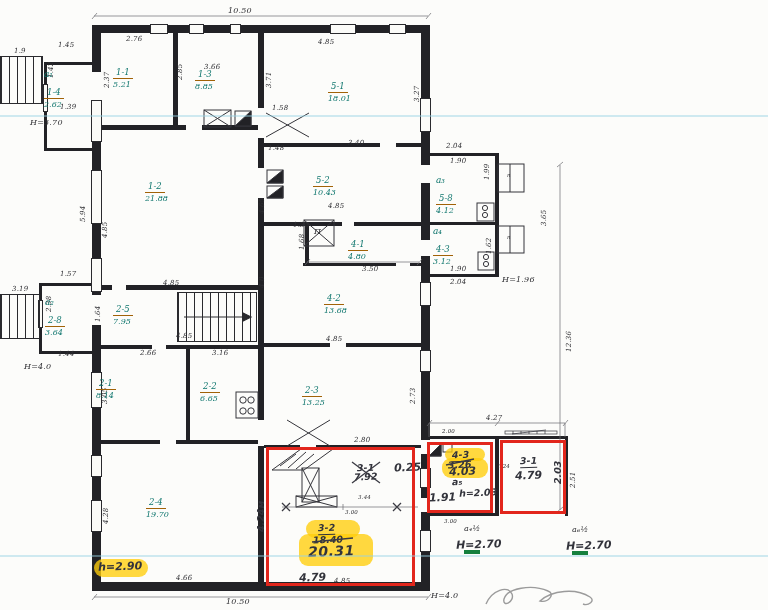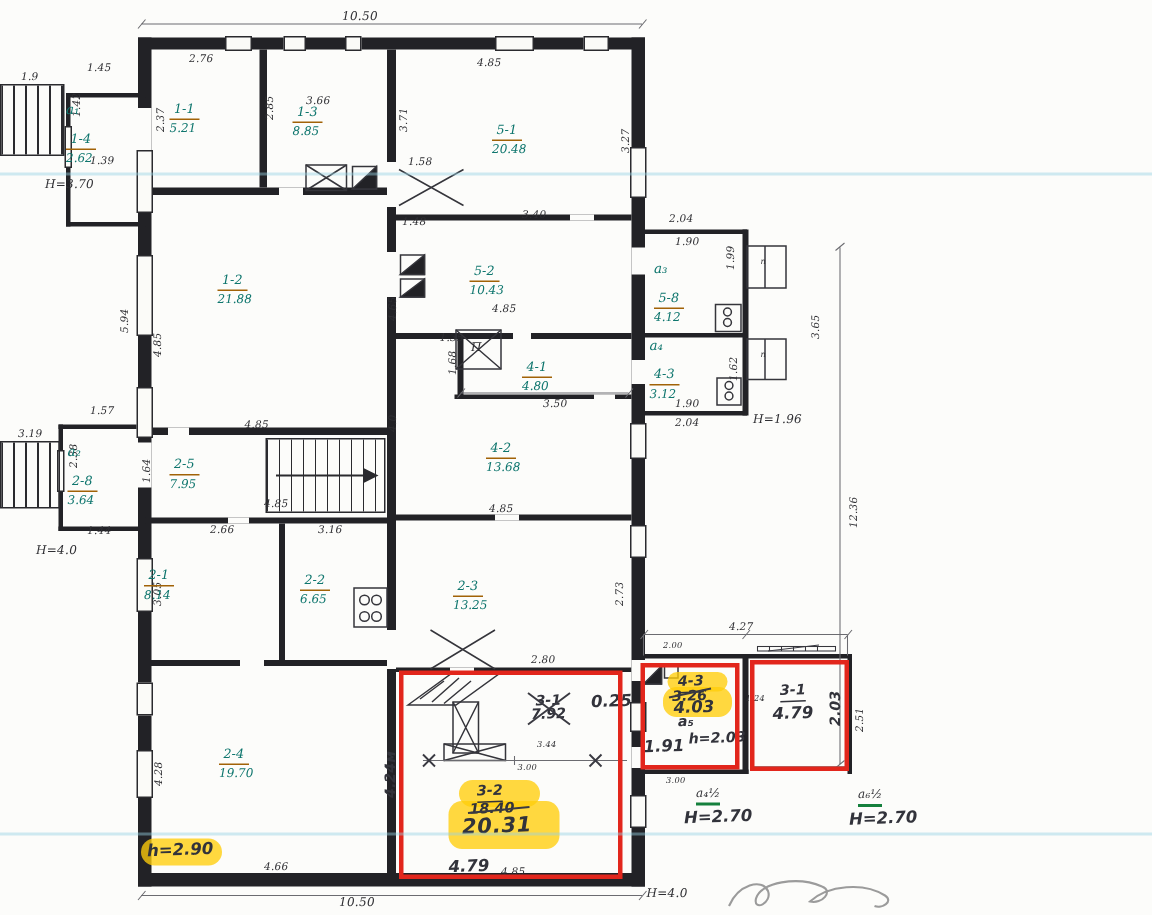--- a/index.html
+++ b/index.html
@@ -8,21 +8,21 @@
   .w{position:absolute;background:#222226;z-index:1}
   .gap{position:absolute;background:#fcfcfa;z-index:1}
   .win{position:absolute;background:#fbfbf8;border:1px solid #2a2a2e;box-sizing:border-box;z-index:1}
   .stairs{position:absolute;border:1.5px solid #2a2a2e;box-sizing:border-box;z-index:1;
           background:repeating-linear-gradient(90deg,#2a2a2e 0 1px,transparent 1px 8px)}
   .d{position:absolute;font:italic 7px/1 "DejaVu Serif",serif;color:#2f2f33;white-space:nowrap;
      letter-spacing:.2px;z-index:5}
   .d8{font-size:8px}
   .d6{font-size:5.5px}
   .rot{transform:rotate(-90deg);transform-origin:left top}
-  .u{border-bottom:2px solid #15803d;padding-bottom:2px}
+  .u{border-bottom:4px solid #15803d;padding-bottom:17px}
   .room{position:absolute;width:44px;text-align:left;color:#0f766e;z-index:5}
   .room .letter{font:italic 9px/1.1 "DejaVu Serif",serif}
   .room .num{display:inline-block;font:italic 8.5px/1.2 "DejaVu Serif",serif;
              border-bottom:1px solid #a16207;padding:0 3px 1px}
   .room .area{font:italic 8px/1.2 "DejaVu Serif",serif;margin-top:1px}
   .hw{position:absolute;font:italic 700 9.5px/1 "DejaVu Sans",sans-serif;color:#32333b;
       white-space:nowrap;transform:rotate(-2deg);z-index:5}
   .hw2{font-size:11px}
   .hwbig{font-size:14px;letter-spacing:.5px}
   .hwu{border-bottom:1.2px solid #32333b;padding-bottom:1px}
@@ -293,21 +293,21 @@
     <span class="hw" style="left: 459px; top: 488px; position: absolute;">h=2.03</span>
     <span class="hw hwu" style="left: 520px; top: 456px; position: absolute;">3-1</span>
     <span class="hw hw2" style="left: 515px; top: 470px; position: absolute;">4.79</span>
     <span class="hw hwr" style="left: 553px; top: 484px; position: absolute;">2.03</span>
     <span class="hw hw2" style="left: 456px; top: 539px; position: absolute;">H=2.70</span>
     <span class="hw hw2" style="left: 566px; top: 540px; position: absolute;">H=2.70</span>
     <span class="hw hw2" style="left: 98px; top: 561px; position: absolute;">h=2.90</span>
     <div class="room" style="left: 44px; top: 70px; position: absolute;"><div class="letter">a₁</div><div class="num">1-4</div><div class="area">2.62</div></div>
     <div class="room" style="left: 113px; top: 60px; position: absolute;"><div class="num">1-1</div><div class="area">5.21</div></div>
     <div class="room" style="left: 195px; top: 62px; position: absolute;"><div class="num">1-3</div><div class="area">8.85</div></div>
-    <div class="room" style="left: 328px; top: 74px; position: absolute;"><div class="num">5-1</div><div class="area">20.48</div></div>
+    <div class="room" style="left: 328px; top: 74px; position: absolute;"><div class="num">5-1</div><div class="area">18.01</div></div>
     <div class="room" style="left: 145px; top: 174px; position: absolute;"><div class="num">1-2</div><div class="area">21.88</div></div>
     <div class="room" style="left: 313px; top: 168px; position: absolute;"><div class="num">5-2</div><div class="area">10.43</div></div>
     <div class="room" style="left: 436px; top: 176px; position: absolute;"><div class="letter">a₃</div><div class="num">5-8</div><div class="area">4.12</div></div>
     <div class="room" style="left: 433px; top: 227px; position: absolute;"><div class="letter">a₄</div><div class="num">4-3</div><div class="area">3.12</div></div>
     <div class="room" style="left: 348px; top: 232px; position: absolute;"><div class="num">4-1</div><div class="area">4.80</div></div>
     <div class="room" style="left: 324px; top: 286px; position: absolute;"><div class="num">4-2</div><div class="area">13.68</div></div>
     <div class="room" style="left: 113px; top: 297px; position: absolute;"><div class="num">2-5</div><div class="area">7.95</div></div>
     <div class="room" style="left: 45px; top: 298px; position: absolute;"><div class="letter">a₂</div><div class="num">2-8</div><div class="area">3.64</div></div>
     <div class="room" style="left: 96px; top: 371px; position: absolute;"><div class="num">2-1</div><div class="area">8.14</div></div>
     <div class="room" style="left: 200px; top: 374px; position: absolute;"><div class="num">2-2</div><div class="area">6.65</div></div>

